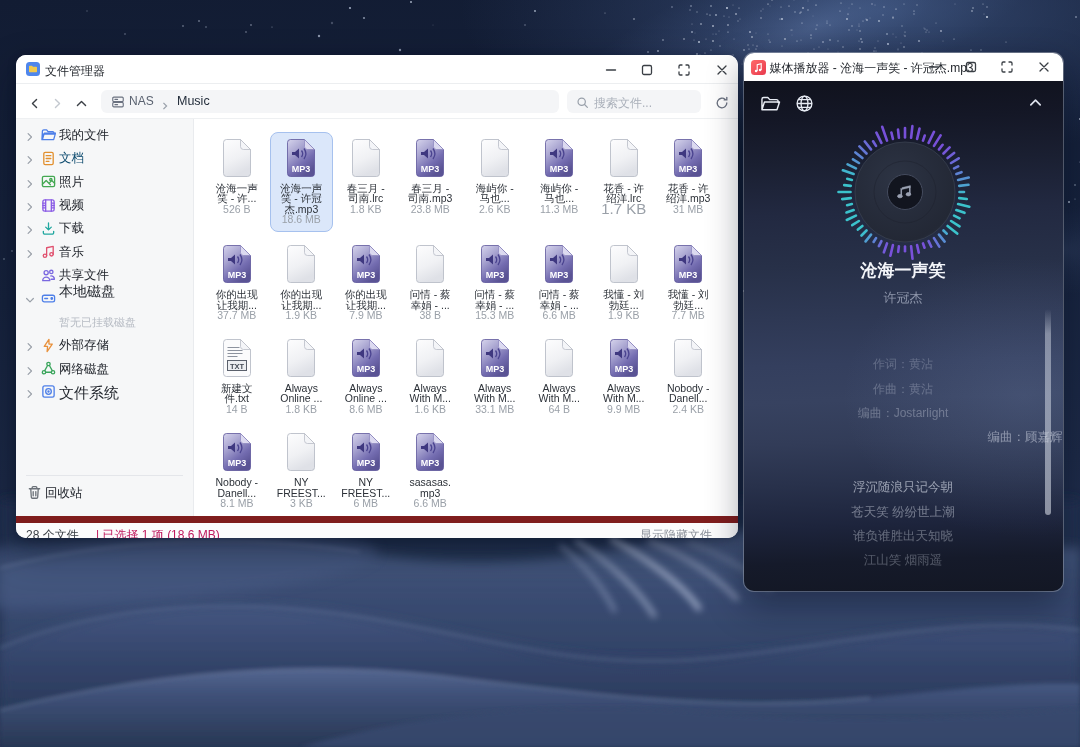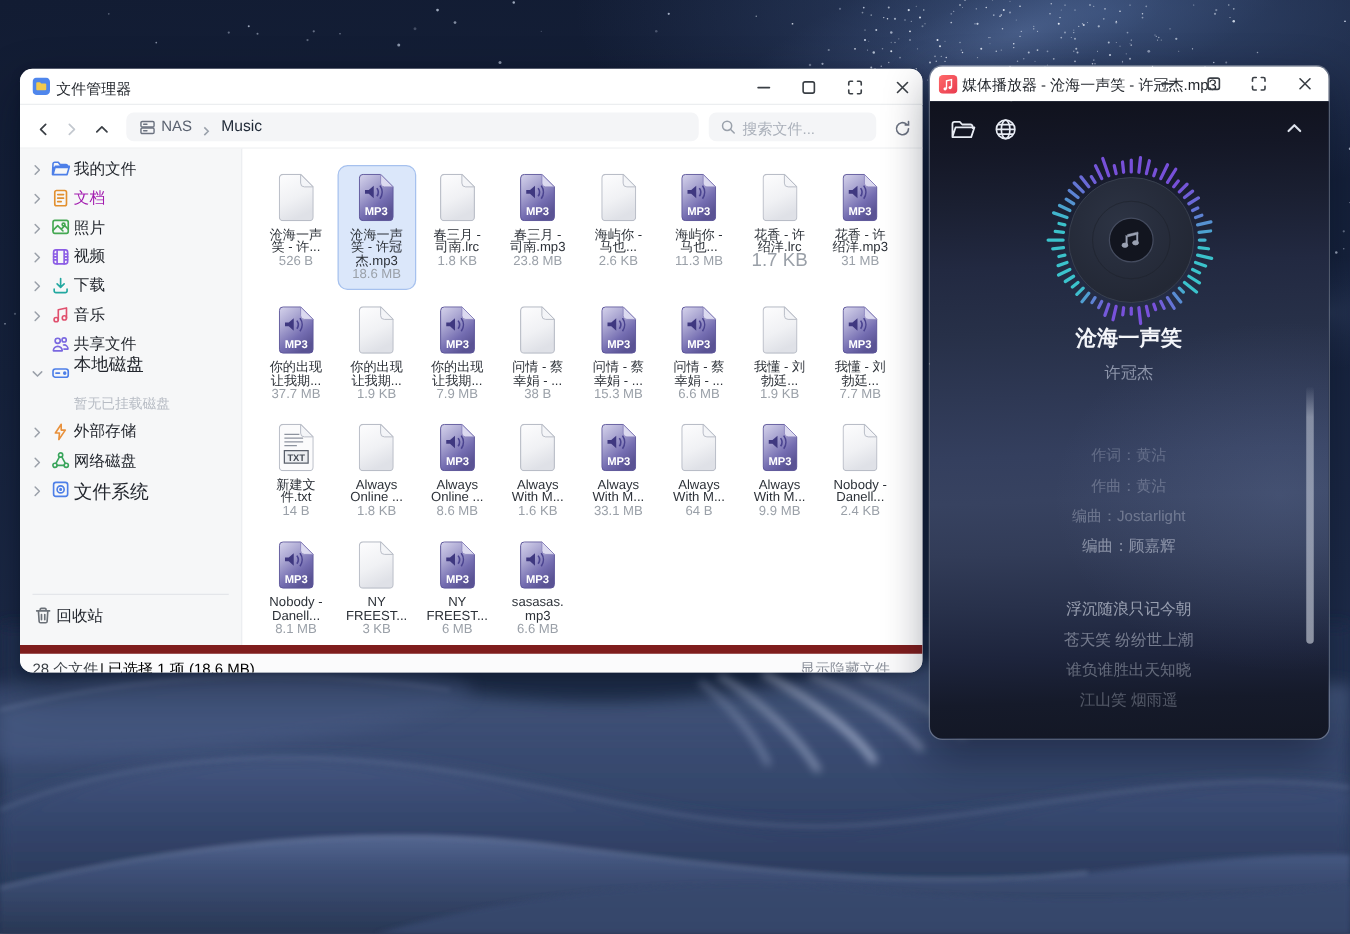--- a/index.html
+++ b/index.html
@@ -566,21 +566,21 @@
             <path d="M1.5 4.5 a1.5 1.5 0 0 1 1.5-1.5 h3 l1.5 2 h5 a1.5 1.5 0 0 1 1.5 1.5 v1 h-11.5 l-1.5 6 z M1.5 13.5 l2-7 h12 l-2 7 z" <="" svg=""></path>
           </svg></div>
         <div style="position:absolute;left:43px;top:8px;font-size:12.5px;color:#23272e">我的文件</div>
         <div style="position:absolute;left:8px;top:33px"><svg width="12" height="12" viewBox="0 0 16 16" fill="none" stroke="#9aa0a9" stroke-width="1.6" stroke-linecap="round" stroke-linejoin="round">
             <path d="M5.5 3.5 L10 8 L5.5 12.5"></path>
           </svg></div>
         <div style="position:absolute;left:25px;top:32px"><svg width="15" height="15" viewBox="0 0 16 16" fill="none" stroke="#e2902f" stroke-width="1.4" stroke-linecap="round" stroke-linejoin="round">
             <rect x="3" y="1.5" width="10" height="13" rx="1.5"></rect>
             <path d="M5.5 5 h5 M5.5 8 h5 M5.5 11 h3" <="" svg=""></path>
           </svg></div>
-        <div style="position:absolute;left:43px;top:31px;font-size:12.5px;color:#a21caf">文档</div>
+        <div style="position:absolute;left:43px;top:31px;font-size:12.5px;color:#0c4a6e">文档</div>
         <div style="position:absolute;left:8px;top:57px"><svg width="12" height="12" viewBox="0 0 16 16" fill="none" stroke="#9aa0a9" stroke-width="1.6" stroke-linecap="round" stroke-linejoin="round">
             <path d="M5.5 3.5 L10 8 L5.5 12.5"></path>
           </svg></div>
         <div style="position:absolute;left:25px;top:55px"><svg width="15" height="15" viewBox="0 0 16 16" fill="none" stroke="#44a852" stroke-width="1.4" stroke-linecap="round" stroke-linejoin="round">
             <rect x="1.5" y="2.5" width="13" height="11" rx="1.5"></rect>
             <path d="M1.5 11 l4-4 4.5 4.5 M9 9.5 l2.5-2.5 3 3"></path>
             <circle cx="10.5" cy="6" r="1.2" <="" svg=""></circle>
           </svg></div>
         <div style="position:absolute;left:43px;top:55px;font-size:12.5px;color:#23272e">照片</div>
         <div style="position:absolute;left:8px;top:80px"><svg width="12" height="12" viewBox="0 0 16 16" fill="none" stroke="#9aa0a9" stroke-width="1.6" stroke-linecap="round" stroke-linejoin="round">
@@ -1246,21 +1246,21 @@
 <text x="14" y="33" font-family="Liberation Sans,sans-serif" font-size="9" font-weight="bold" fill="#ffffff" text-anchor="middle">MP3</text>
 </svg></div>
 <div style="margin-top:6px;font-size:10.5px;line-height:10.6px;color:#2c3138">
           <div>sasasas.</div>
           <div>mp3</div>
         </div>
 <div style="font-size:10.5px;line-height:10.6px;color:#9aa0a8">6.6 MB</div>
       </div>
 <div style="position:absolute;left:0;right:0;bottom:0;height:22px;background:#fbfbfc;border-top:7px solid #7f1d1d">
 <div style="position:absolute;left:10px;top:4px;font-size:12px;color:#3a3f45">28 个文件</div>
-<div style="position:absolute;left:64px;top:4px;font-size:12px;color:#000000">| 已选择 1 项 (18.6 MB)</div>
+<div style="position:absolute;left:80px;top:4px;font-size:12px;color:#be185d">| 已选择 1 项 (18.6 MB)</div>
 <div style="position:absolute;right:26px;top:4px;font-size:12px;color:#8a8f99">显示隐藏文件</div>
 </div>
 </div>
 <div style="position:absolute;left:743.5px;top:53px;width:319px;height:538px;border-radius:10px;box-shadow:0 14px 36px rgba(5,12,28,0.45),0 0 0 1px rgba(255,255,255,0.35);overflow:hidden">
 <div style="position:absolute;left:0;top:0;right:0;height:28px;background:#fff">
 <div style="position:absolute;left:7px;top:6.5px"><svg width="15" height="15" viewBox="0 0 15 15">
             <defs>
               <linearGradient id="mpi" x1="0" y1="0" x2="1" y2="1">
                 <stop offset="0%" stop-color="#ff6a6a"></stop>
                 <stop offset="100%" stop-color="#e83a4e"></stop>
@@ -1373,21 +1373,21 @@
 <rect x="90.1" y="78.2" width="1.7" height="9.2" stroke-width="0.2"></rect>
 <ellipse cx="78.7" cy="90.2" rx="2.9" ry="2.1"></ellipse>
 <ellipse cx="89.3" cy="87.8" rx="2.9" ry="2.1"></ellipse>
 </g>
 </svg>
 <div style="position:absolute;left:0;right:0;top:206px;text-align:center;font-size:17px;font-weight:700;color:#f3f5f9">沧海一声笑</div>
 <div style="position:absolute;left:0;right:0;top:236px;text-align:center;font-size:13px;color:#8d95aa">许冠杰</div>
 <div style="position:absolute;left:0;right:0;top:303px;text-align:center;font-size:12px;font-weight:400;color:rgba(235,240,250,0.24)">作词：黄沾</div>
       <div style="position:absolute;left:0;right:0;top:328px;text-align:center;font-size:12px;font-weight:400;color:rgba(235,240,250,0.26)">作曲：黄沾</div>
       <div style="position:absolute;left:0;right:0;top:352px;text-align:center;font-size:12px;font-weight:400;color:rgba(235,240,250,0.3)">编曲：Jostarlight</div>
-      <div style="position:absolute;left:0;right:0;top:376px;text-align:center;font-size:12.5px;font-weight:400;color:rgba(235,240,250,0.46)">编曲：顾嘉辉</div>
+      <div style="position:absolute;left:0;right:0;top:376px;text-align:right;font-size:12.5px;font-weight:400;color:rgba(235,240,250,0.46)">编曲：顾嘉辉</div>
       <div style="position:absolute;left:0;right:0;top:426px;text-align:center;font-size:12.5px;font-weight:400;color:rgba(235,240,250,0.58)">浮沉随浪只记今朝</div>
       <div style="position:absolute;left:0;right:0;top:475px;text-align:center;font-size:12.5px;font-weight:400;color:rgba(235,240,250,0.35)">谁负谁胜出天知晓</div>
       <div style="position:absolute;left:0;right:0;top:451px;text-align:center;font-size:12.5px;font-weight:400;color:rgba(235,240,250,0.42)">苍天笑 纷纷世上潮</div>
       <div style="position:absolute;left:0;right:0;top:499px;text-align:center;font-size:12.5px;font-weight:400;color:rgba(235,240,250,0.29)">江山笑 烟雨遥</div>
       <div style="position:absolute;left:0;right:0;top:546px;text-align:center;font-size:12.5px;font-weight:400;color:rgba(235,240,250,0.15)">苍生笑 不再寂寥</div>
 <div style="position:absolute;left:301px;top:256px;width:6px;height:206px;border-radius:3px;background:linear-gradient(180deg,rgba(225,230,240,0) 0%,rgba(225,230,240,0.45) 12%,rgba(228,233,242,0.55) 100%)"></div>
 <div style="position:absolute;left:11px;top:592px;width:295.5px;height:3.4px;border-radius:2px;background:#454d61"></div>
 <div style="position:absolute;left:11px;top:592px;width:26px;height:3.4px;border-radius:2px;background:#85d8ea"></div>
 <div style="position:absolute;left:31px;top:588px;width:11px;height:11px;border-radius:50%;background:#fff"></div>
 <div style="position:absolute;left:11px;top:604px;font-size:11.5px;color:#c2c8d6">0:12</div>

